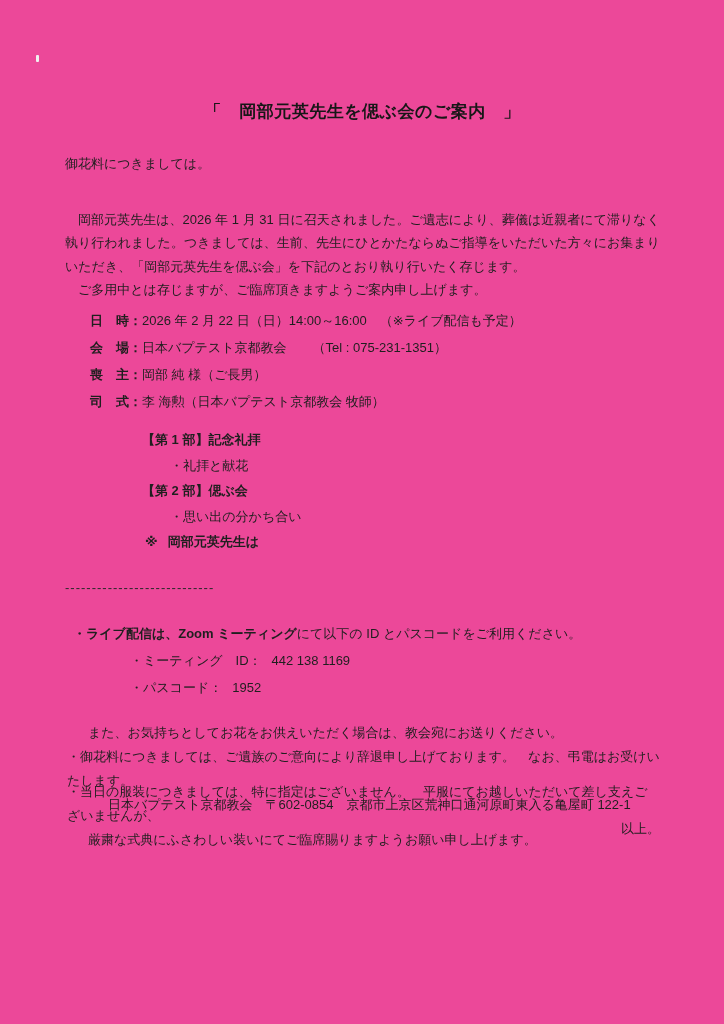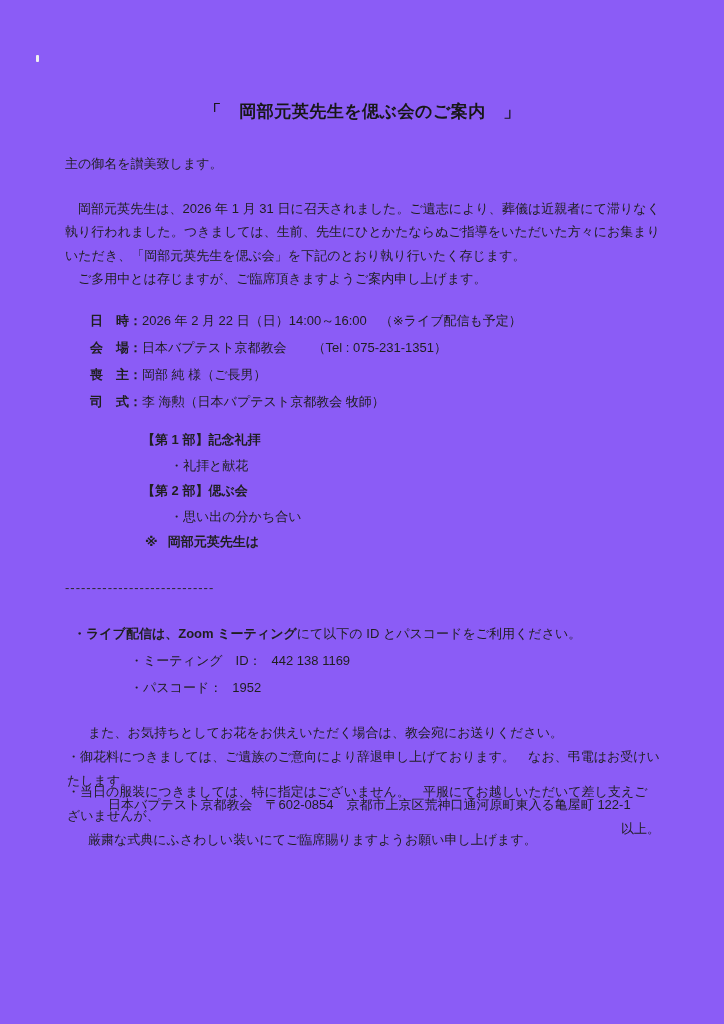--- a/index.html
+++ b/index.html
@@ -1,21 +1,21 @@
 <!DOCTYPE html>
 <html><head>
 <meta charset="utf-8">
 <style>
   html, body { margin: 0; padding: 0; }
   body { background: #ffffff; }
   .page {
     position: relative;
     width: 724px;
     height: 1024px;
-    background: #8b5cf6;
+    background: #ec4899;
     color: #1f1f1f;
     font-family: "Liberation Sans", "DejaVu Sans", sans-serif;
     font-size: 13px;
     overflow: hidden;
   }
   .abs { position: absolute; left: 65px; right: 64px; }
 
   .stray-mark {
     position: absolute;
     left: 36px; top: 55px;
@@ -28,21 +28,21 @@
     top: 100px;
     text-align: center;
     font-size: 17px;
     font-weight: bold;
     letter-spacing: 0.5px;
     color: #171717;
   }
 
   .greeting { top: 155px; line-height: 18px; }
 
-  .intro { top: 197px; line-height: 23.3px; text-align: justify; }
+  .intro { top: 208px; line-height: 23.3px; text-align: justify; }
   .intro p { margin: 0; }
 
   .details { top: 307px; }
   .detail-row { line-height: 27px; padding-left: 25px; }
   .detail-label { font-weight: bold; }
 
   .program { top: 427px; }
   .program-row { line-height: 25.5px; }
   .program-heading { padding-left: 77px; font-weight: bold; }
   .program-item { padding-left: 105px; }
@@ -71,21 +71,21 @@
 </style>
 </head>
 <body>
 
 <div class="page">
 
   <div class="stray-mark"></div>
 
   <div class="abs doc-title">「　岡部元英先生を偲ぶ会のご案内　」</div>
 
-  <div class="abs greeting">主の御名を讃美致します。</div>
+  <div class="abs greeting">御花料につきましては。</div>
 
   <div class="abs intro">
     <p>　岡部元英先生は、2026 年 1 月 31 日に召天されました。ご遺志により、葬儀は近親者にて滞りなく執り行われました。つきましては、生前、先生にひとかたならぬご指導をいただいた方々にお集まりいただき、「岡部元英先生を偲ぶ会」を下記のとおり執り行いたく存じます。</p>
     <p>　ご多用中とは存じますが、ご臨席頂きますようご案内申し上げます。</p>
   </div>
 
   <div class="abs details">
     <div class="detail-row">
       <span class="detail-label">日　時：</span><span>2026 年 2 月 22 日（日）14:00～16:00　（※ライブ配信も予定）</span>
     </div>

